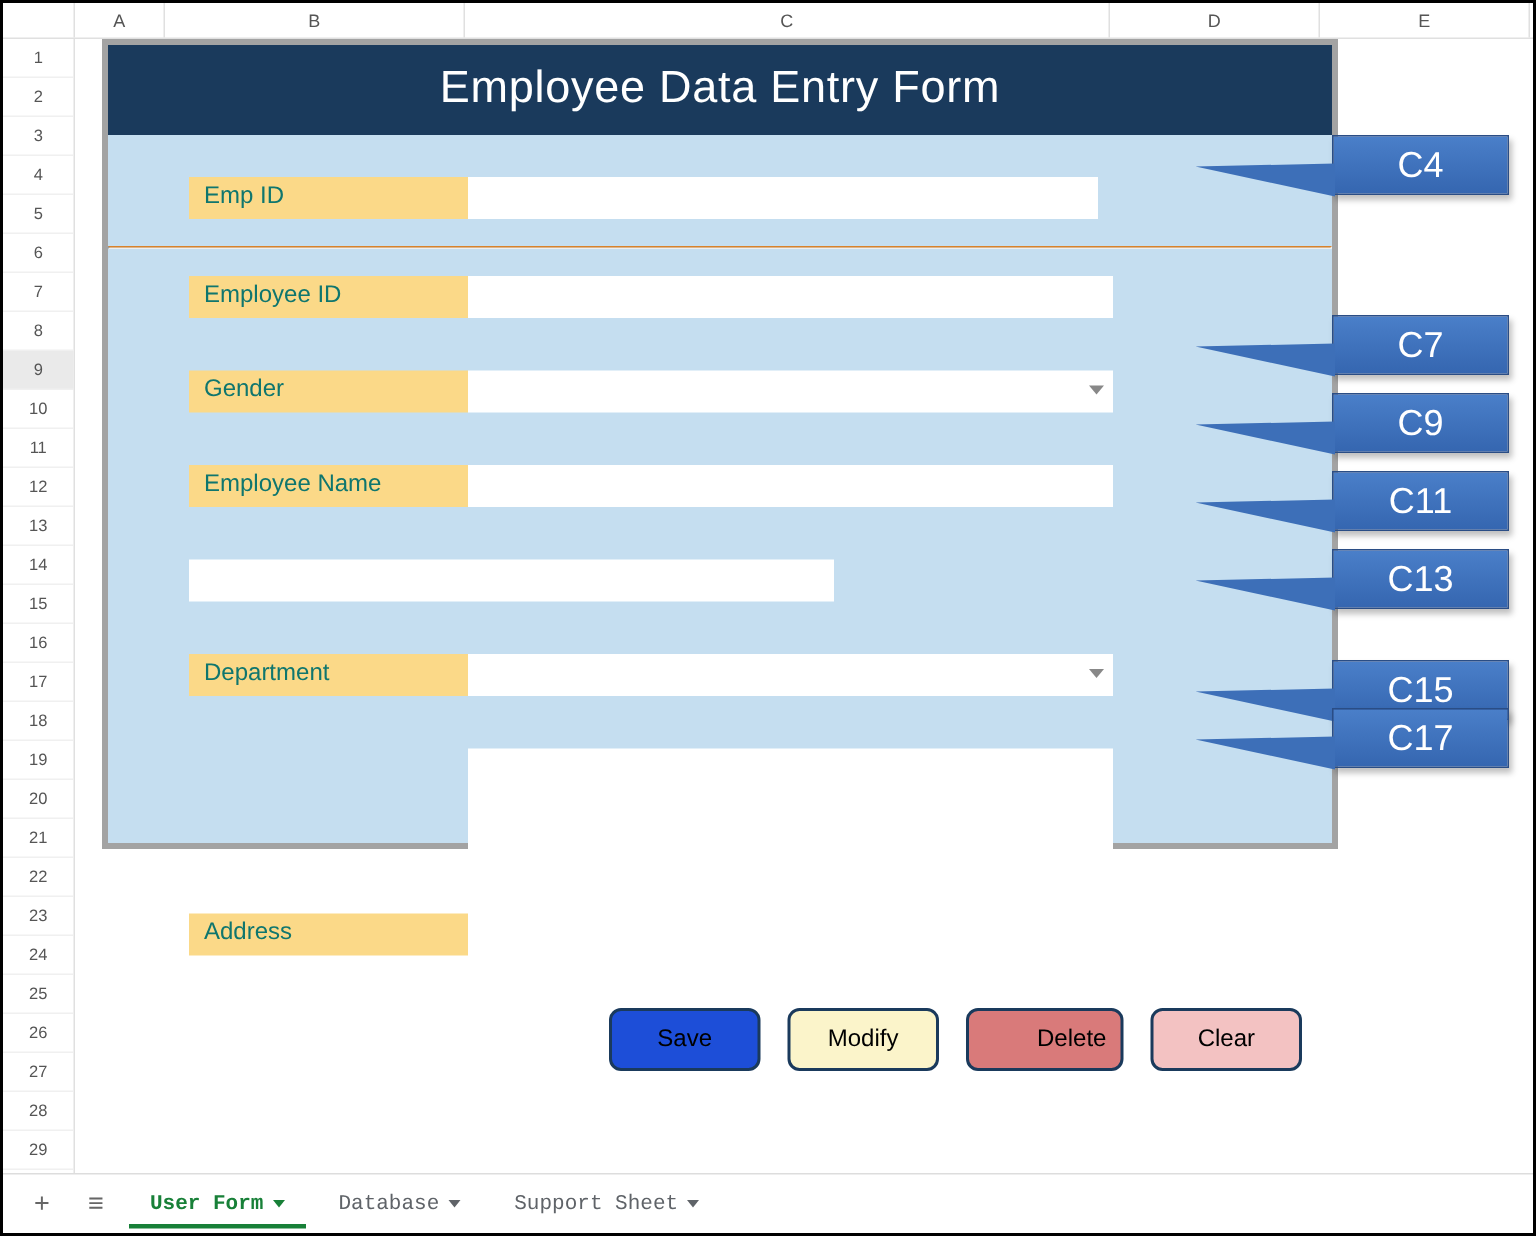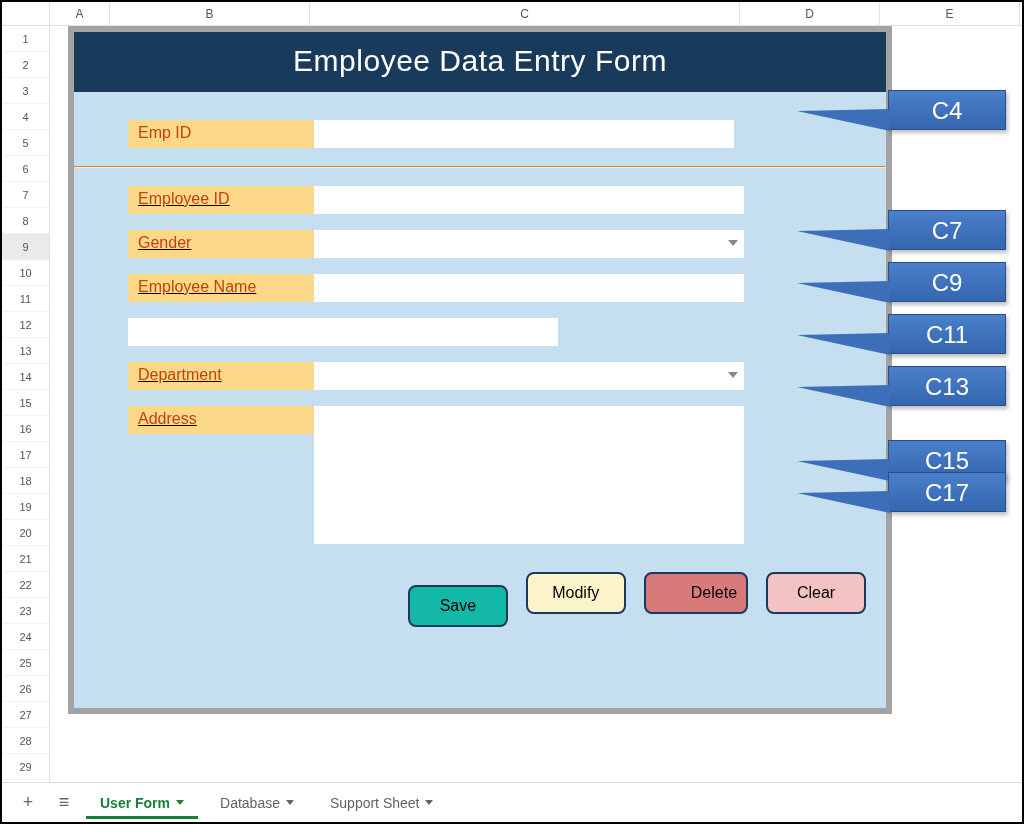--- a/index.html
+++ b/index.html
@@ -51,23 +51,23 @@
   }
   .sheet-area {
     flex: 1;
     position: relative;
   }
   .form-container {
     position: absolute;
     left: 18px;
     top: 0;
     width: 824px;
-    height: 688px;
+    height: 540px;
     background: #c5def0;
-    border: 6px solid #a3a3a3;
+    border: 4px solid #a3a3a3;
   }
   .form-title {
     background: #1a3a5c;
     color: #fff;
     font-size: 30px;
     text-align: center;
     padding: 12px 0 14px;
     font-family: "Trebuchet MS", sans-serif;
     letter-spacing: 0.5px;
   }
@@ -75,21 +75,21 @@
     display: flex;
     align-items: center;
     padding: 28px 20px 18px 54px;
   }
   .label-cell {
     width: 186px;
     height: 28px;
     background: #fbd988;
     font-size: 16px;
     padding: 4px 10px;
-    color: #c2410c;
+    color: #0f766e;
     font-family: "Trebuchet MS", sans-serif;
   }
   .input-cell {
     background: #fff;
     height: 28px;
     border: none;
     font-size: 14px;
     padding: 4px 8px;
     outline: none;
   }
@@ -105,23 +105,22 @@
     font-family: "Trebuchet MS", sans-serif;
     cursor: pointer;
   }
   .divider {
     border-top: 1px solid #d9822b;
     margin: 0;
   }
   .form-body { padding: 18px 20px 10px 54px; }
   .field-row {
     display: flex;
-    align-items: flex-start;
-    margin-bottom: 16px;
-    text-decoration: underline;
+    align-items: flex-end;
+    margin-bottom: 35px;
   }
   .field-row .input-cell { width: 430px; }
   .dropdown-wrap {
     position: relative;
     width: 430px;
   }
   .dropdown-wrap .input-cell { width: 100%; padding-right: 22px; }
   .dd-arrow {
     position: absolute;
     right: 6px;
@@ -151,21 +150,21 @@
   }
   .form-btn {
     width: 114px;
     height: 42px;
     border: 2px solid #1a3a5c;
     border-radius: 8px;
     font-size: 16px;
     font-family: "Trebuchet MS", sans-serif;
     cursor: pointer;
   }
-  .btn-save   { background: #14b8a6; margin-top: 13px; }
+  .btn-save   { background: #1d4ed8; }
   .btn-modify { background: #fbf4ca; }
   .btn-delete { background: #d97a7a; padding-left: 36px; }
   .btn-clear  { background: #f3c2c2; }
 
   
   .callout {
     position: absolute;
     right: 16px;
     width: 118px;
     height: 40px;
@@ -206,20 +205,21 @@
     color: #666; font-size: 18px; cursor: pointer;
   }
   .sheet-tab {
     padding: 8px 14px;
     font-size: 14px;
     color: #5f6368;
     display: flex;
     align-items: center;
     gap: 6px;
     cursor: pointer;
+    font-family: Liberation Mono, monospace;
   }
   .sheet-tab.active {
     color: #188038;
     font-weight: 600;
     border-bottom: 3px solid #188038;
     padding-bottom: 5px;
   }
   .sheet-tab .tri {
     width: 0; height: 0;
     border-left: 4px solid transparent;

